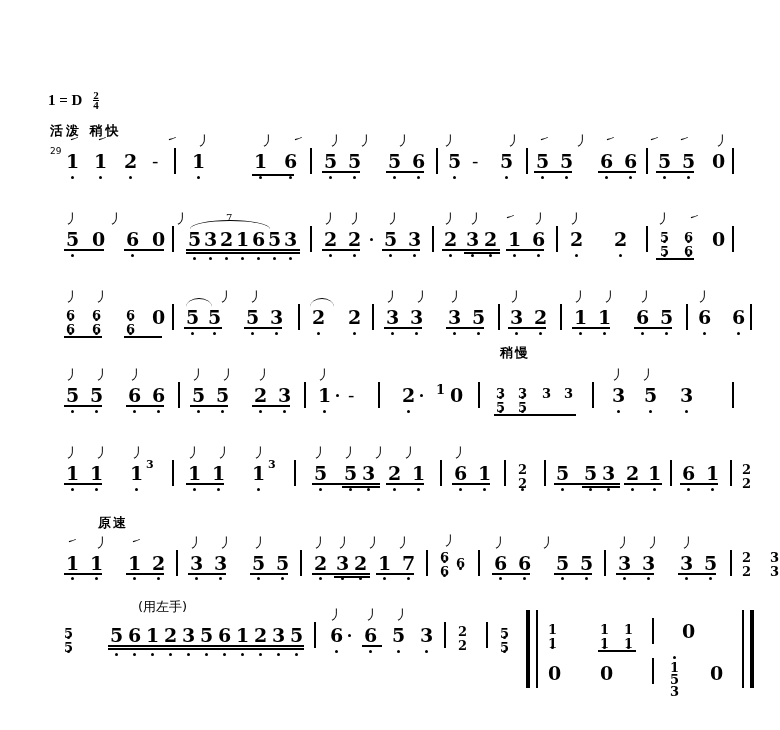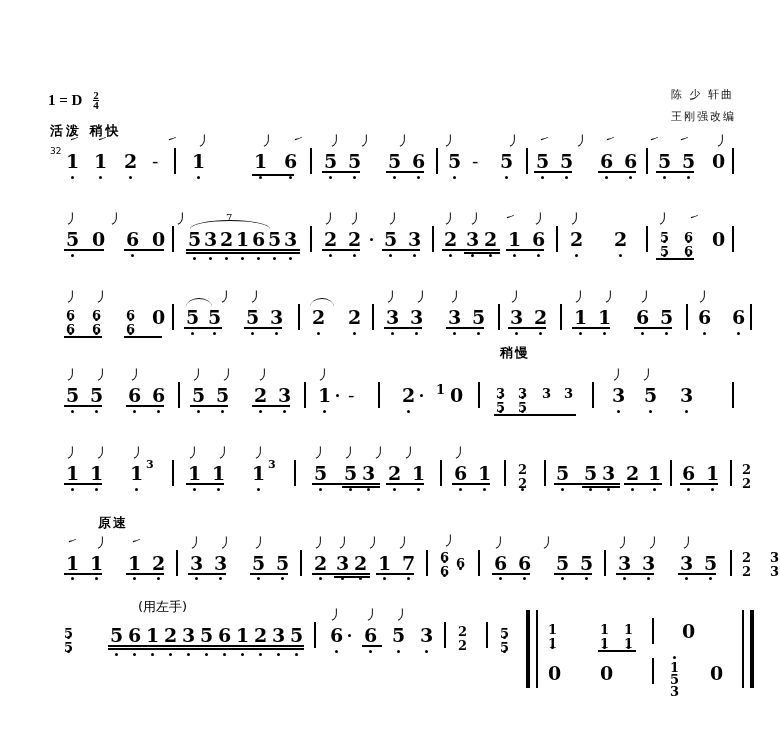--- a/index.html
+++ b/index.html
@@ -174,35 +174,31 @@
     overflow: hidden; clip: rect(0 0 0 0);
     white-space: nowrap;
   }
 </style>
 </head>
 <body>
 
 <div class="sheet">
 
 
-  <div class="composer-block">
-    <div>陈 少 轩曲</div>
-    <div>王刚强改编</div>
-  </div>
 
   <div class="keysig">
     <span>1 = D</span>
     <span class="meter">
       <b>2</b>
       <b class="den">4</b>
     </span>
   </div>
 
   <div class="tempo-main">活泼  稍快</div>
-  <div class="meas-num" style="left:50px; top:146px;">32</div>
+  <div class="meas-num" style="left:50px; top:146px;">29</div>
 
   <div class="row" style="top:140px;">
     <span class="sr-only">1 1 2 -</span>
 
     <div class="tech" style="left:20px; top:-6px;">㇀</div>
     <div class="tech" style="left:48px; top:-6px;">㇀</div>
     <div class="tech" style="left:118px; top:-6px;">㇀</div>
     <div class="tech" style="left:150px; top:-6px;">㇓</div>
     <div class="tech" style="left:214px; top:-6px;">㇓</div>
     <div class="tech" style="left:244px; top:-6px;">㇀</div>

